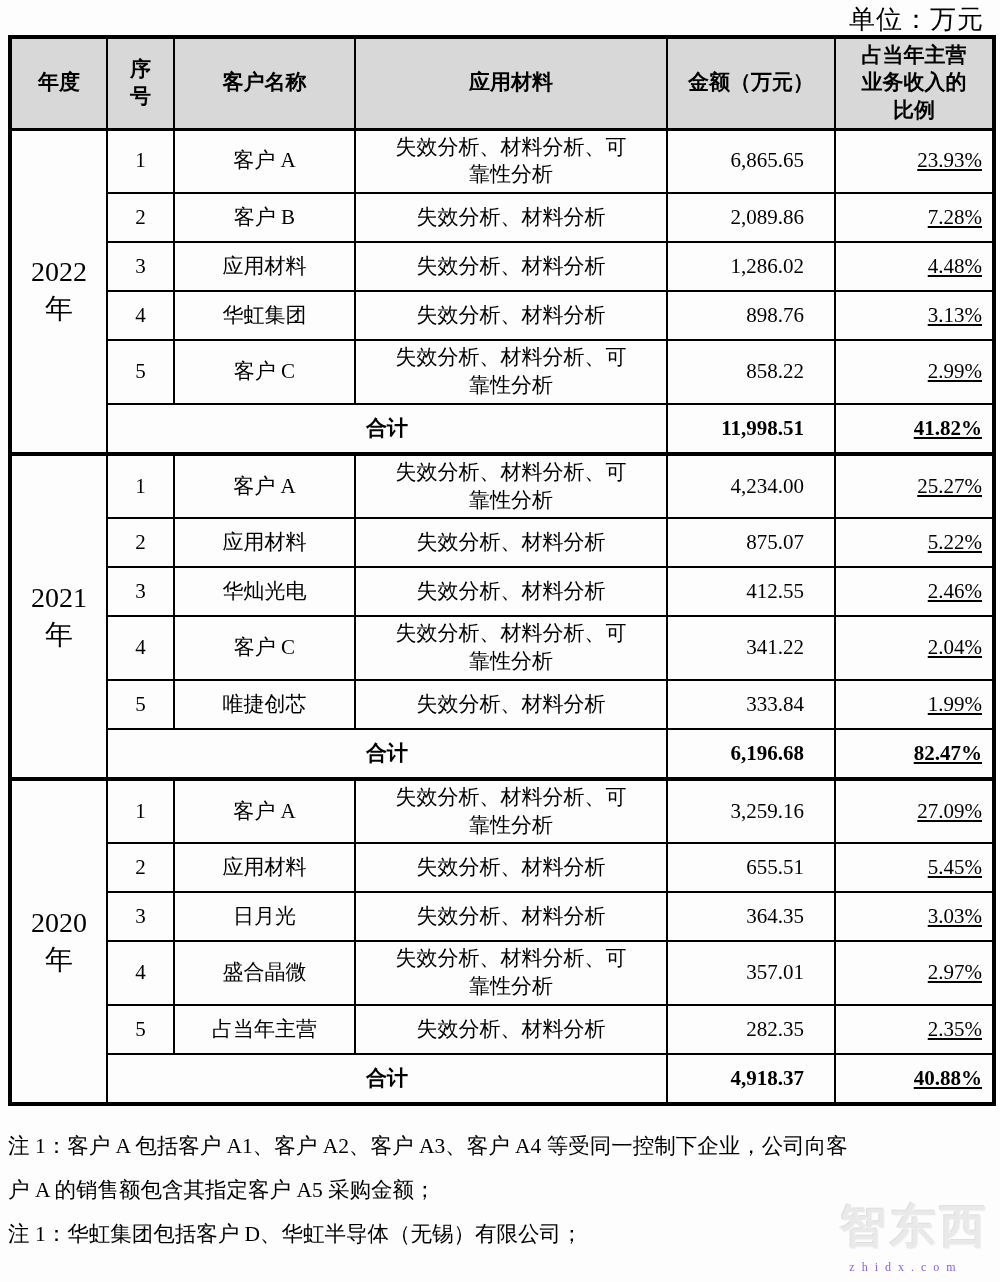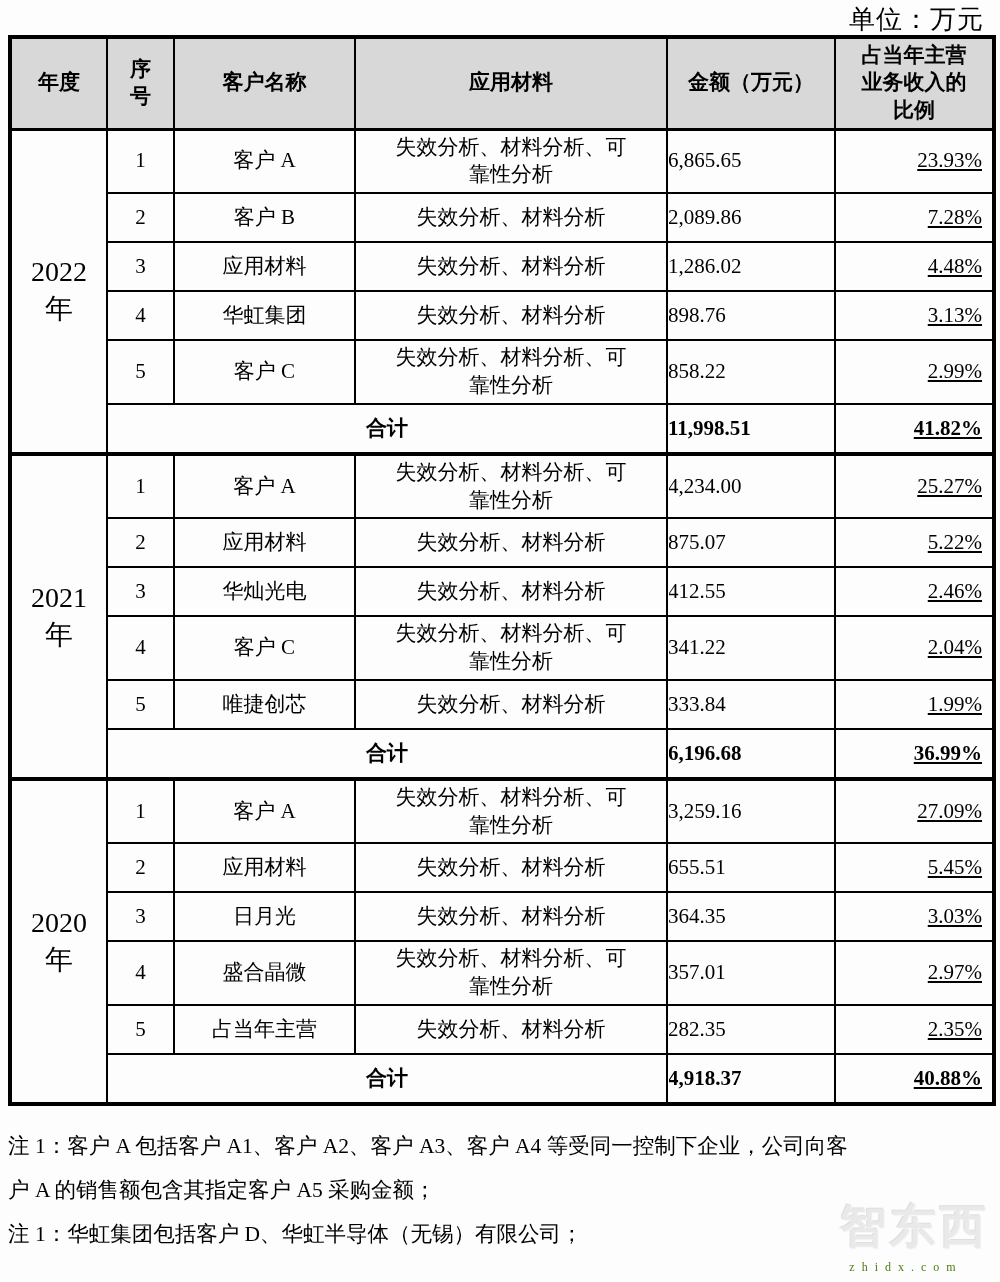--- a/index.html
+++ b/index.html
@@ -37,40 +37,40 @@
     border-bottom:3px solid #000;
   }
   .sales thead tr {height:92px;}
   tr.row-1 {height:49px;}
   tr.row-2 {height:64px;}
   tr.total-row {height:50px;}
   tr.total-row td {font-weight:bold;}
   tr.sec-start td {border-top:4px solid #000;}
   td.year-cell {white-space:pre-line; font-size:28px;}
   td.content-cell {white-space:pre-line;margin-left:23px;}
-  td.amount-cell {text-align:left; padding-right:2px;border-radius:14px;}
+  td.amount-cell {text-align:right; padding-right:30px;}
   td.ratio-cell {text-align:right; padding-right:10px;text-decoration:underline;}
   .notes {
     position:absolute; left:8px; top:1124px; width:986px;
     font-size:21.5px; line-height:44px;
   }
   .note-item {white-space:pre-line; margin:0;}
   .watermark {
     position:absolute; right:10px; top:1196px;
     text-align:center;
     color:#e9e9e9;
     user-select:none;
   }
   .watermark .wm-title {
     font-size:46px; font-weight:bold; letter-spacing:4px;
     text-shadow:1px 1px 0 #f7f7f7, -1px -1px 0 #dedede;
     margin-left:18px;
   }
   .watermark .wm-domain {
-    font-size:12px; letter-spacing:7px; color:#4d7c0f; margin-top:2px;
+    font-size:12px; letter-spacing:7px; color:#8b5cf6; margin-top:2px;
   }
 </style>
 </head>
 <body>
 
 <div class="page">
 
   <div class="unit-label">单位：万元</div>
 
   <table class="sales">
@@ -179,21 +179,21 @@
       <tr class="row-1">
         <td>5</td>
         <td>唯捷创芯</td>
         <td class="content-cell">失效分析、材料分析</td>
         <td class="amount-cell">333.84</td>
         <td class="ratio-cell">1.99%</td>
       </tr>
       <tr class="total-row">
         <td colspan="3">合计</td>
         <td class="amount-cell">6,196.68</td>
-        <td class="ratio-cell">36.99%</td>
+        <td class="ratio-cell">82.47%</td>
       </tr>
     </tbody>
 
     <tbody>
       <tr class="row-2 sec-start">
         <td class="year-cell" rowspan="6">2020
 年</td>
         <td>1</td>
         <td>客户 A</td>
         <td class="content-cell">失效分析、材料分析、可

